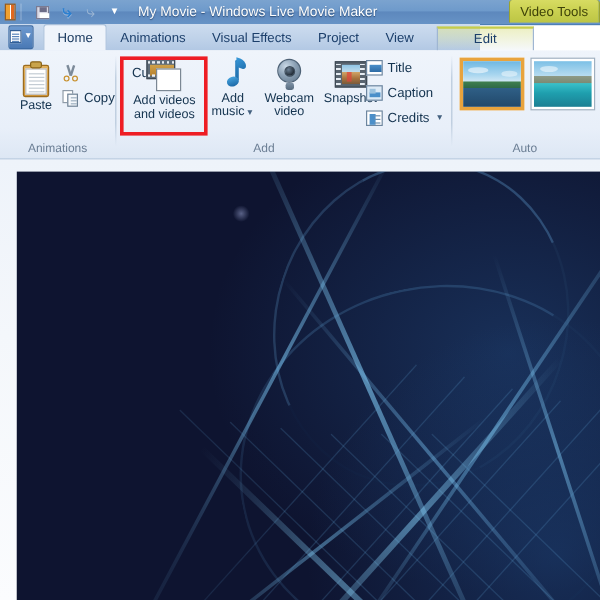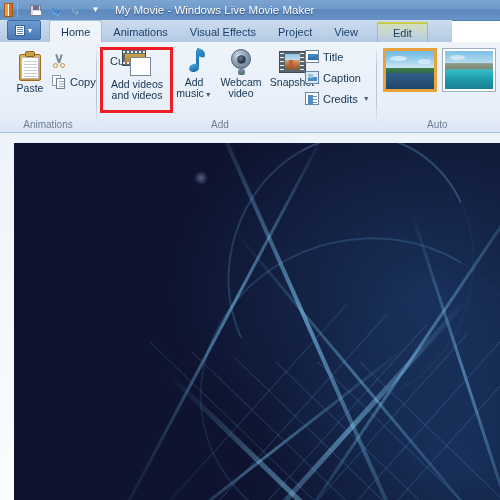--- a/index.html
+++ b/index.html
@@ -44,23 +44,23 @@
     position:absolute;right:0px;top:0px;height:19px;
     padding:0 9px;display:flex;align-items:center;
     background:linear-gradient(to bottom,#d7dc62 0%,#c9d050 50%,#bcc544 100%);
     border-left:1px solid #9aa330;border-right:1px solid #9aa330;
     color:#3e4208;font-size:11px;white-space:nowrap;
     border-top-left-radius:3px;border-top-right-radius:3px;
   }
 
   
   .tabstrip{
-    position:absolute;left:0;top:20px;width:452px;height:22px;
+    position:absolute;left:0;top:20px;width:400px;height:22px;
     background:linear-gradient(to bottom,#cddcef 0%,#bfd2e9 55%,#b2c8e4 100%);
-    display:flex;align-items:flex-start;
+    display:flex;align-items:center;
   }
   .filebtn{
     width:34px;height:20px;margin-left:7px;margin-bottom:1px;
     background:linear-gradient(to bottom,#6d9ad0 0%,#4a79b5 100%);
     border:1px solid #3d6ba3;border-radius:2px;box-sizing:border-box;
     display:flex;align-items:center;justify-content:center;gap:2px;
   }
   .filebtn .glyph{
     width:10px;height:11px;background:#ffffff;border:1px solid #2f5party;
     border:1px solid #325f96;box-sizing:border-box;position:relative;
@@ -75,21 +75,21 @@
     height:20px;padding:0 11px;display:flex;align-items:center;
     color:#1c3f6b;font-size:11px;white-space:nowrap;box-sizing:border-box;
     border-top-left-radius:3px;border-top-right-radius:3px;
   }
   .tab.active{
     background:#eff4fb;height:22px;color:#16365c;
     border:1px solid #a8bfd9;border-bottom:none;box-sizing:border-box;
   }
   .tab-edit-wrap{display:flex;align-items:flex-end;height:22px;margin-left:8px;}
   .tab-edit{
-    height:20px;padding:0 15px;display:flex;align-items:center;
+    height:20px;padding:0 30px;display:flex;align-items:center;
     color:#1c3f6b;font-size:11px;
     border-left:1px solid #9fb6d2;border-right:1px solid #9fb6d2;
     border-top:2px solid #c6cd4c;box-sizing:border-box;
     background:linear-gradient(to bottom,rgba(222,228,150,.55),rgba(190,208,232,.15));
   }
 
   
   .ribbon{
     position:absolute;left:0;top:42px;width:500px;height:91px;
     background:linear-gradient(to bottom,#eff4fb 0%,#e8eff9 72%,#dde7f4 100%);
@@ -244,20 +244,21 @@
         <span class="ico-undo">⤶</span>
       </div>
       <div class="qat-btn">
         <span class="ico-redo">⤷</span>
       </div>
       <div class="qat-btn">
         <span class="ico-caret">▼</span>
       </div>
     </div>
     <div class="title-text">My Movie - Windows Live Movie Maker</div>
+    <div class="ctx-tab">Video Tools</div>
   </div>
 
   <div class="tabstrip">
     <div class="filebtn">
       <span class="glyph"></span>
       <span class="dd">▼</span>
     </div>
     <div class="tabs">
       <div class="tab active">Home</div>
       <div class="tab">Animations</div>

